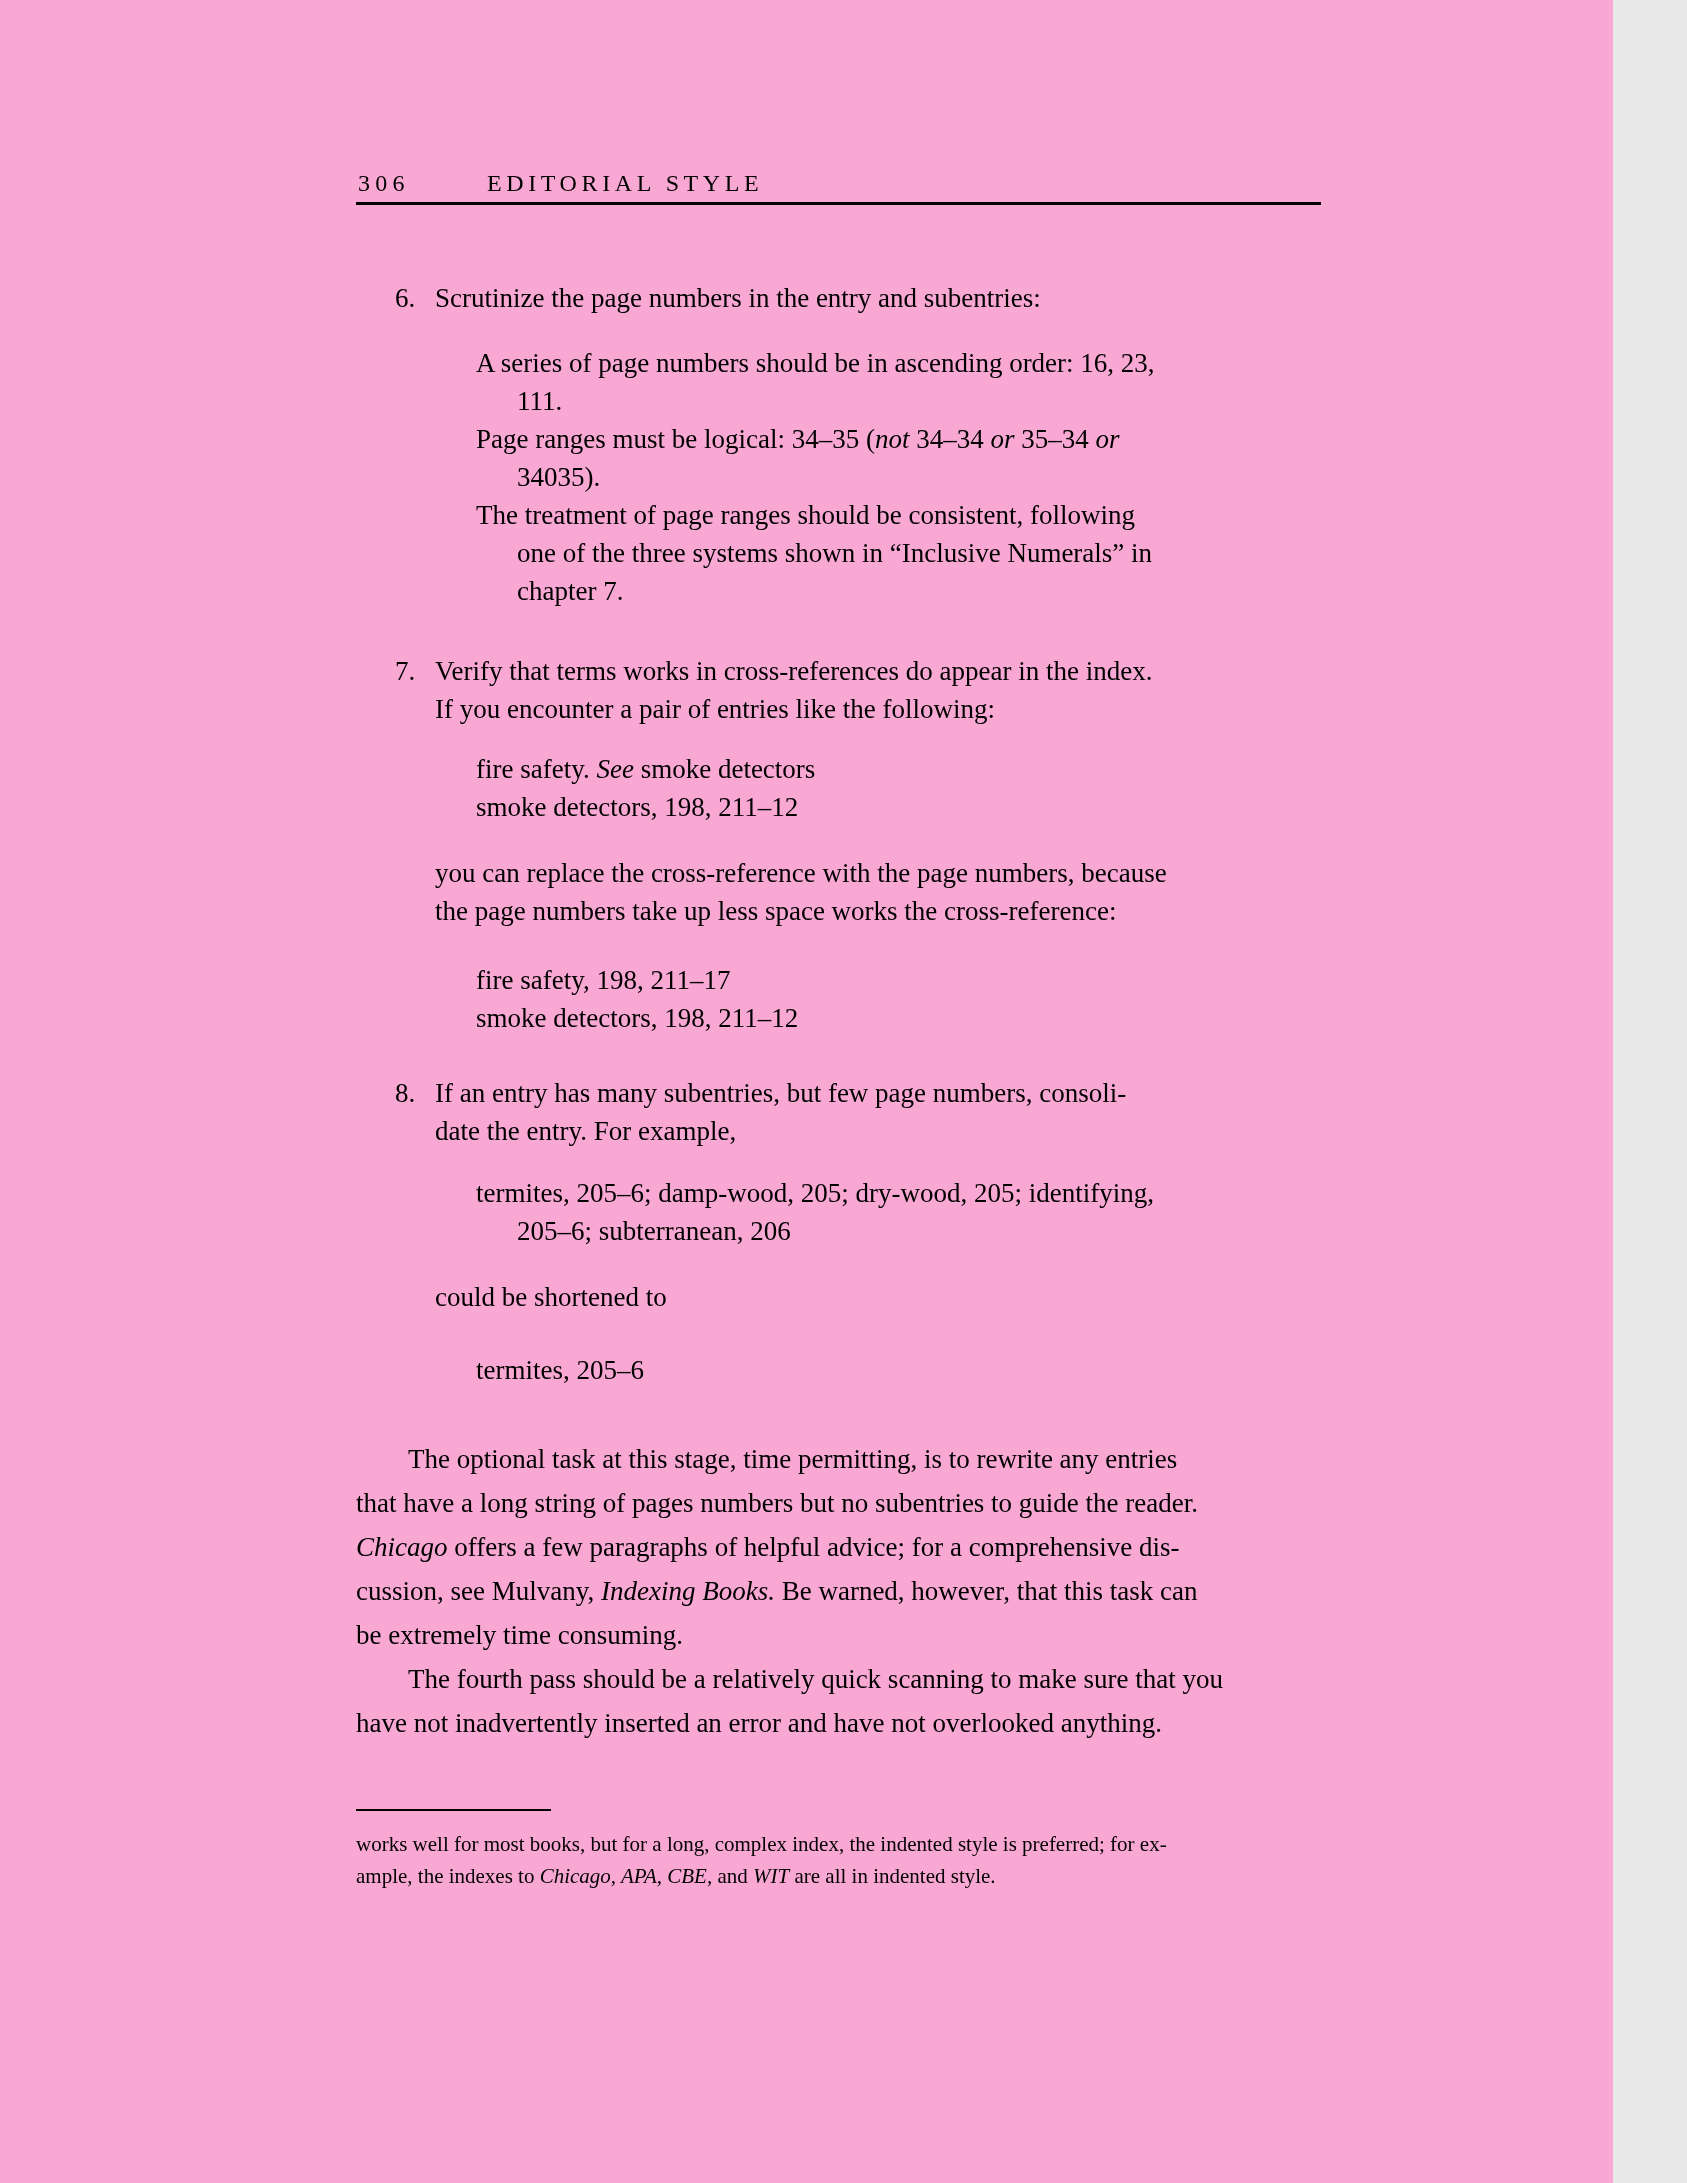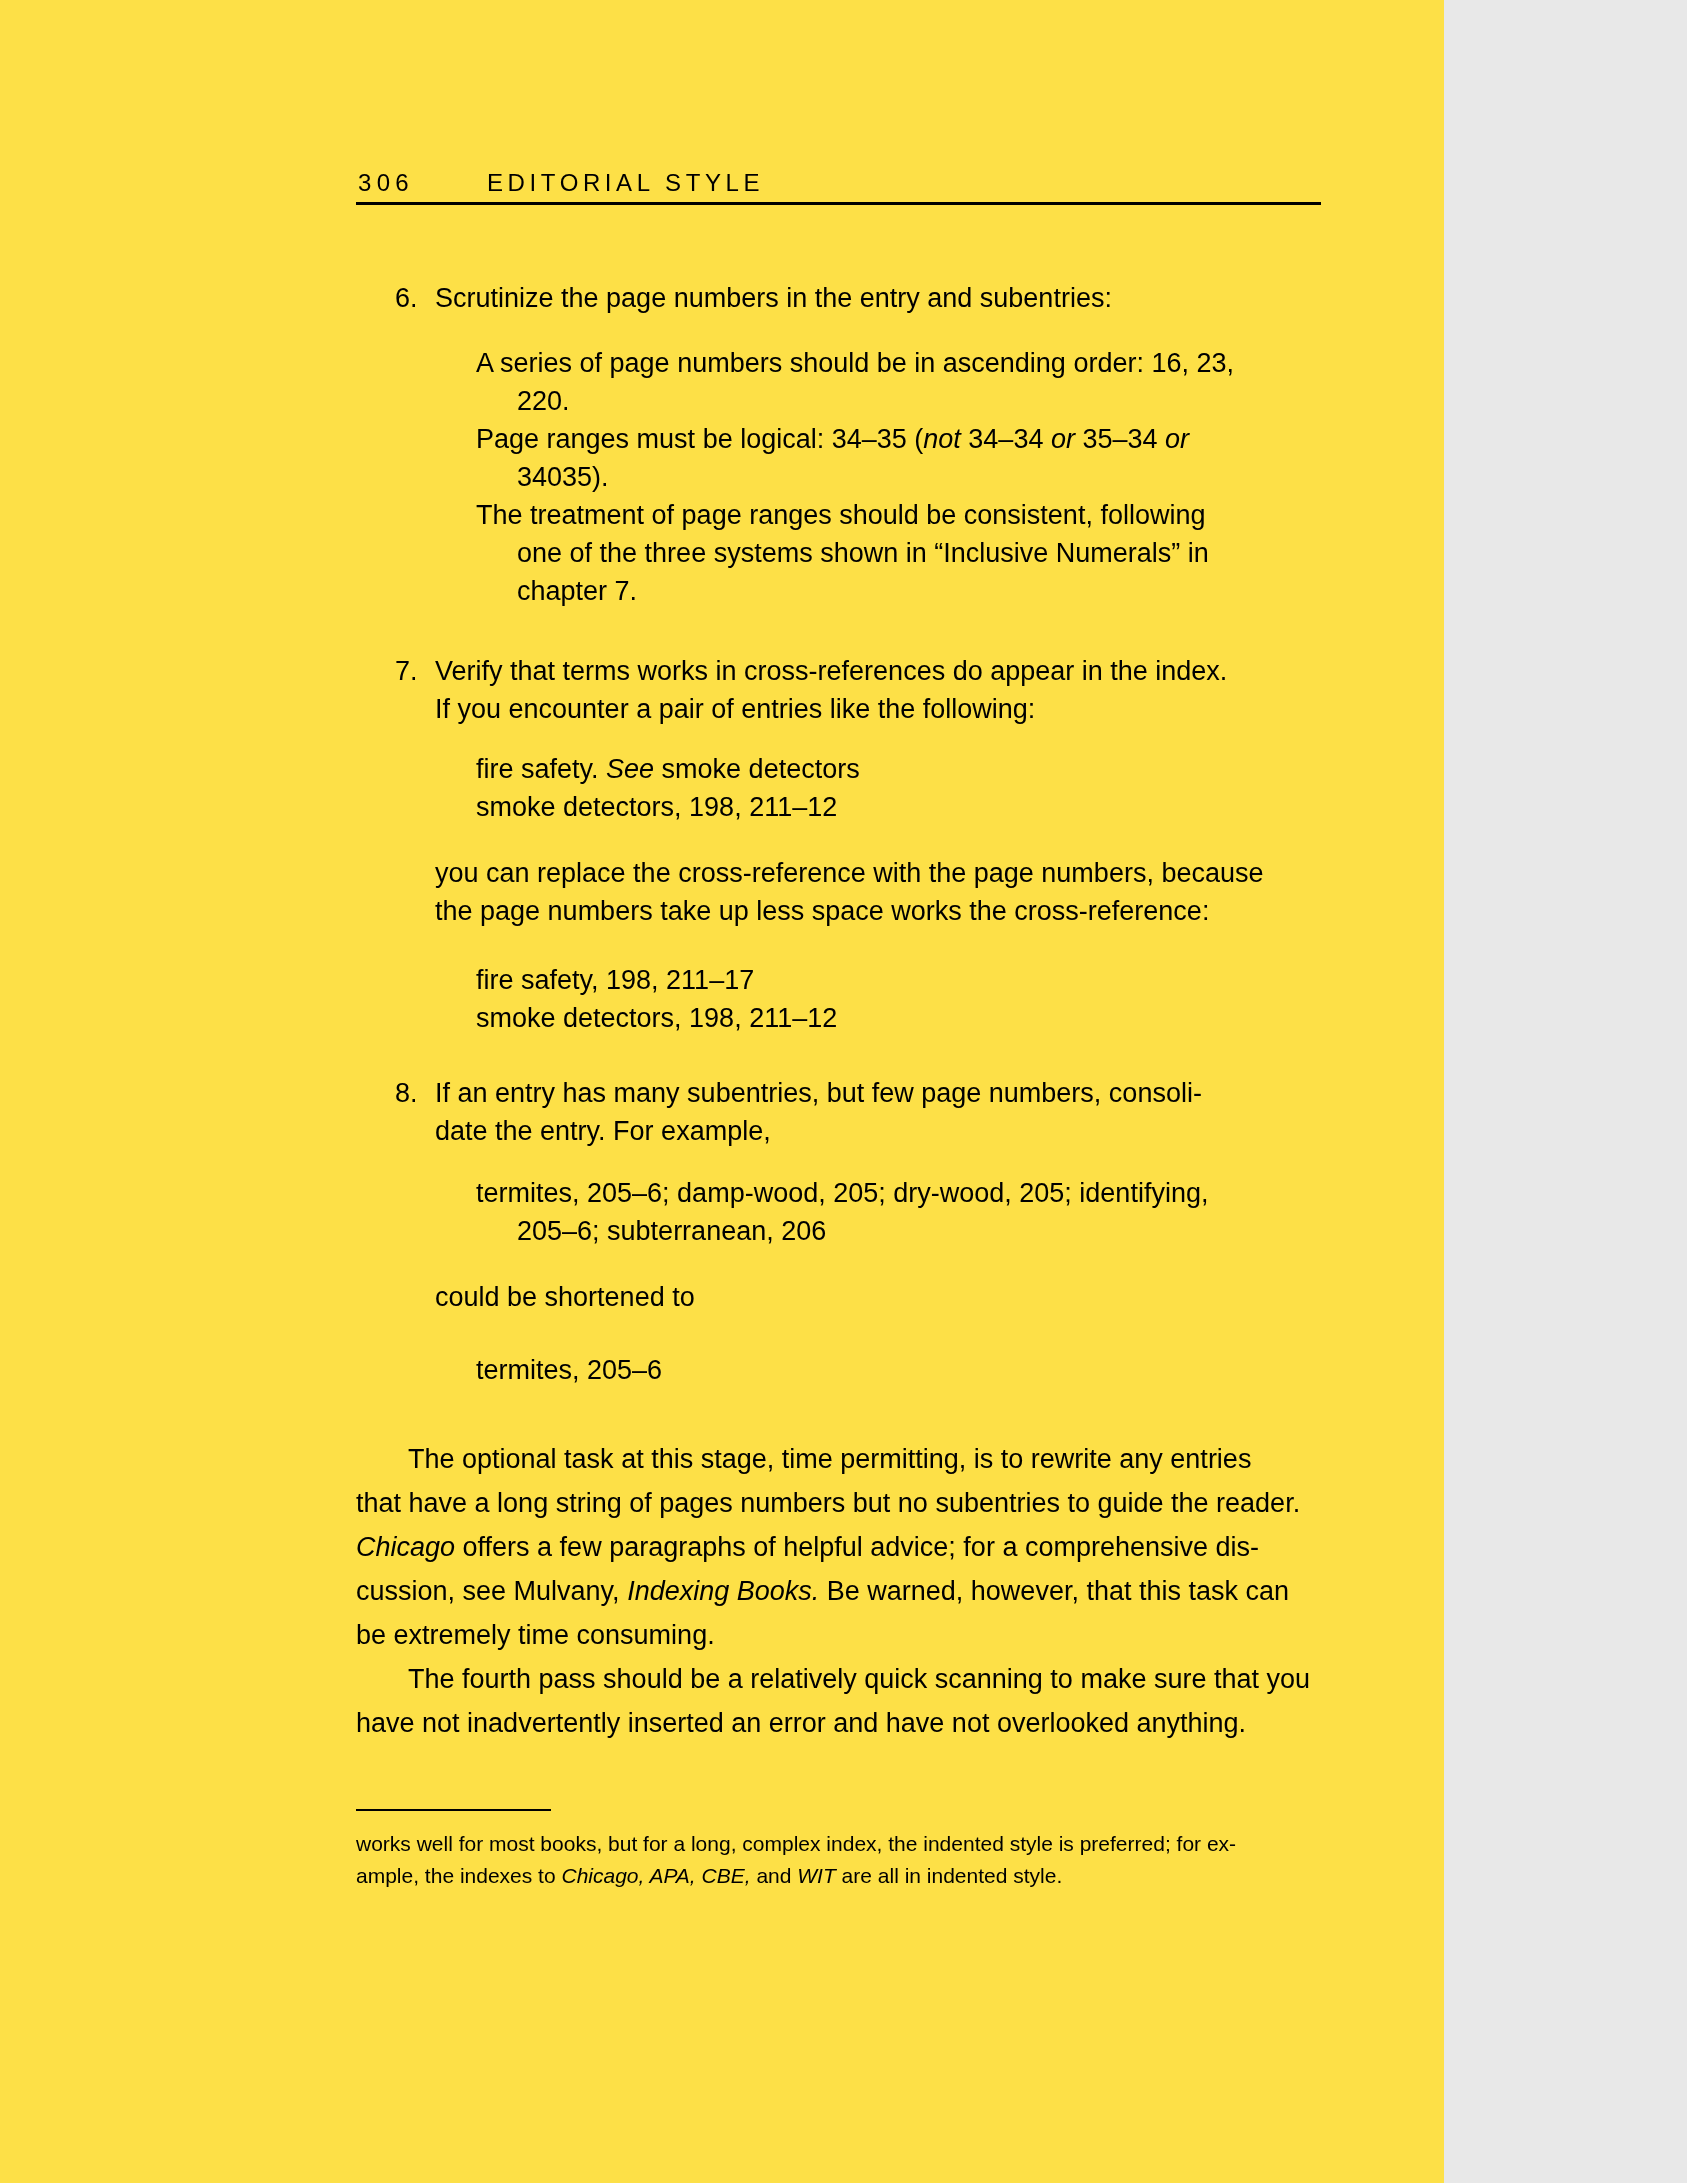--- a/index.html
+++ b/index.html
@@ -1,21 +1,21 @@
 <!DOCTYPE html>
 <html style="font-size:10.6px"><head>
 <meta charset="utf-8">
 <style>
   html,body { margin:0; padding:0; background:#e8e8e8; }
   .page {
     position:relative;
-    width:1444px; height:2183px;
-    background:#fde047;
+    width:1613px; height:2183px;
+    background:#f9a8d4;
     color:#000000;
-    font-family:Liberation Sans, sans-serif;
+    font-family:Liberation Serif, serif;
     overflow:hidden;
   }
   
   .folio {
     position:absolute; left:358px; top:167px;
     font-size:24px; letter-spacing:5.3px; line-height:32px;
   }
   .running-head {
     position:absolute; left:487px; top:167px;
     font-size:24px; letter-spacing:4.6px; line-height:32px;
@@ -71,21 +71,21 @@
   <div class="head-rule"></div>
 
   <div class="content" id="content">
 
   <div class="block list-item b0">
         <span class="item-num">6.</span>
         <div class="line"><span>Scrutinize the page numbers in the entry and subentries:</span></div>
       </div>
       <div class="block example b1">
         <div class="line"><span>A series of page numbers should be in ascending order: 16, 23,</span></div>
-        <div class="line hang"><span>220.</span></div>
+        <div class="line hang"><span>111.</span></div>
         <div class="line"><span>Page ranges must be logical: 34–35 (</span><span class="it">not</span><span> 34–34 </span><span class="it">or</span><span> 35–34 </span><span class="it">or</span></div>
         <div class="line hang"><span>34035).</span></div>
         <div class="line"><span>The treatment of page ranges should be consistent, following</span></div>
         <div class="line hang"><span>one of the three systems shown in “Inclusive Numerals” in</span></div>
         <div class="line hang"><span>chapter 7.</span></div>
       </div>
       <div class="block list-item b2">
         <span class="item-num">7.</span>
         <div class="line"><span>Verify that terms works in cross-references do appear in the index.</span></div>
         <div class="line"><span>If you encounter a pair of entries like the following:</span></div>

